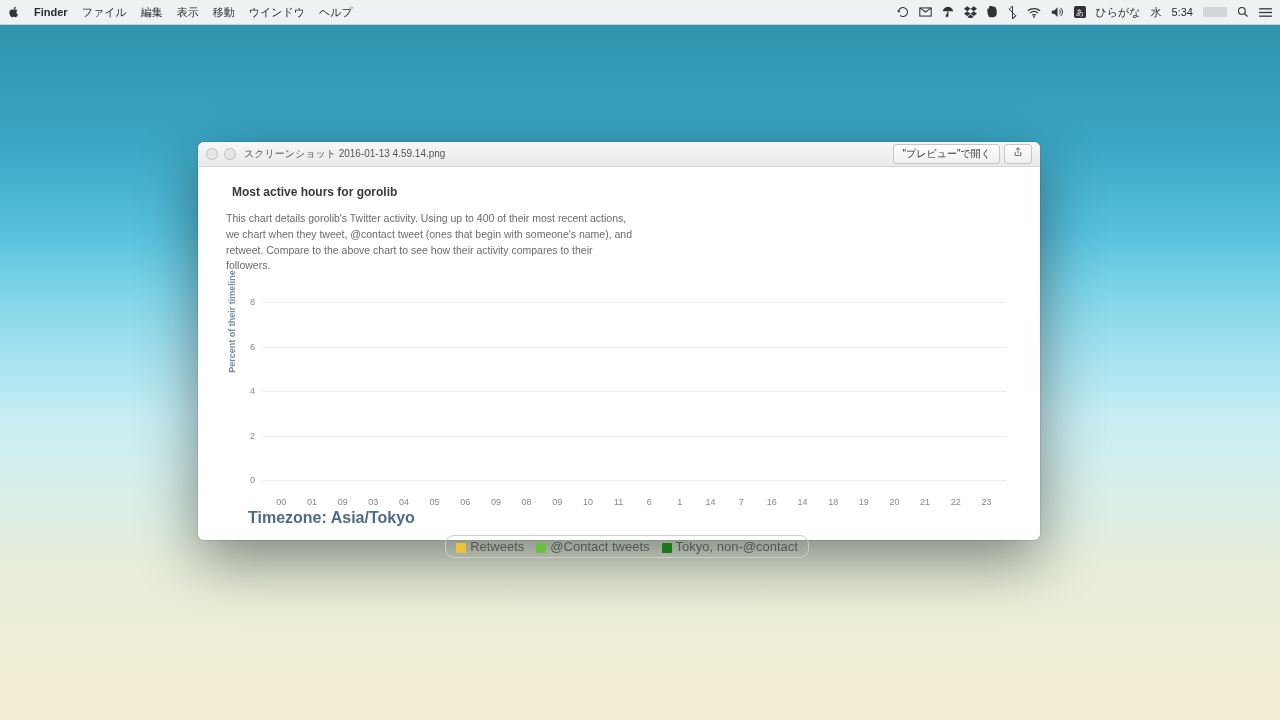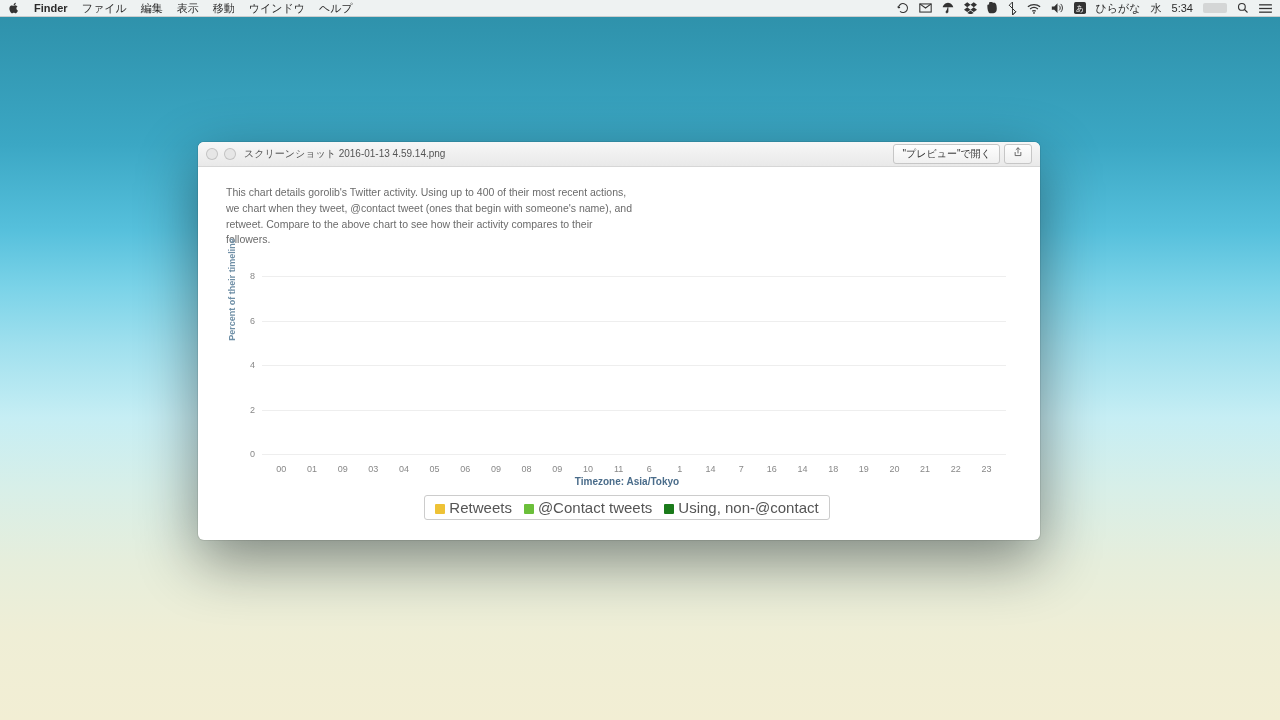--- a/index.html
+++ b/index.html
@@ -1,18 +1,18 @@
 <!DOCTYPE html>
 <html><head>
 <meta charset="utf-8">
 <style>
 html,body{margin:0;padding:0;width:1280px;height:720px;overflow:hidden;font-family:-apple-system,"Helvetica Neue",Arial,sans-serif;}
 .desktop{position:relative;width:1280px;height:720px;background:linear-gradient(to bottom,#2d8fa8 0%,#3ba7c4 20%,#56c0dc 32%,#7bd3e8 40%,#a0e0ee 48%,#c6eef4 58%,#d8efe8 68%,#e6eedc 78%,#efeed6 88%,#f2eed4 100%);}
 
-.menubar{position:absolute;top:0;left:0;right:0;height:17px;background:rgba(245,245,245,0.97);display:flex;align-items:center;font-size:11px;color:#2b2b2b;padding:4px 8px;box-sizing:border-box;border-bottom:1px solid rgba(0,0,0,0.15);gap:36px;}
+.menubar{position:absolute;top:0;left:0;right:0;height:17px;background:rgba(245,245,245,0.97);display:flex;align-items:center;font-size:11px;color:#2b2b2b;padding:12px 8px;box-sizing:border-box;border-bottom:1px solid rgba(0,0,0,0.15);gap:36px;}
 .menubar .left{display:flex;align-items:center;gap:14px;}
 .menubar .left .mi{cursor:default;}
 .menubar .appname{font-weight:600;}
 .menubar .right{margin-left:auto;display:flex;align-items:center;gap:10px;}
 .menubar .right span{display:inline-flex;align-items:center;}
 .mi-icon svg{display:block;}
 
 .deskfile{position:absolute;right:20px;top:22px;width:70px;text-align:center;color:#fff;}
 .deskfile .thumb{width:44px;height:28px;margin:0 auto 2px;background:#dfe7ea;border:1px solid #aaa;border-radius:2px;box-shadow:0 1px 3px rgba(0,0,0,0.4);}
 .deskfile .lbl{font-size:9px;line-height:11px;background:rgba(30,60,120,0.6);border-radius:3px;padding:1px 2px;word-wrap:break-word;}
@@ -32,25 +32,25 @@
 .ylabel{position:absolute;left:-16px;top:50%;transform:rotate(-90deg) translateX(50%);transform-origin:left center;font-size:9px;color:#6f8fa6;font-weight:600;white-space:nowrap;}
 .plot{position:relative;height:200px;border-bottom:1px solid #d8d8d8;margin-left:14px;}
 .grid{position:absolute;left:0;right:0;border-top:1px solid #eee;}
 .ytick{position:absolute;left:-12px;font-size:9px;color:#888;transform:translateY(-50%);}
 .bars{position:absolute;left:0;right:0;bottom:0;top:0;display:flex;align-items:flex-end;justify-content:space-around;padding:0 4px;}
 .barcol{flex:1;display:flex;flex-direction:column-reverse;align-items:center;max-width:30px;}
 .seg{width:18px;}
 .seg.tweets{background:#1a7a1a;}
 .seg.contact{background:#6bbf3a;}
 .seg.retweets{background:#eec236;}
-.xticks{display:flex;justify-content:space-around;margin-left:14px;padding:0 4px;margin-top:9px;align-items:center;}
+.xticks{display:flex;justify-content:space-around;margin-left:14px;padding:0 4px;margin-top:16px;align-items:center;}
 .xticks span{flex:1;text-align:center;font-size:9px;color:#888;max-width:30px;}
-.xlabel{text-align:center;font-size:10px;color:#4a6c8a;font-weight:600;margin-top:2px;}
+.xlabel{text-align:left;font-size:16px;color:#4a6c8a;font-weight:600;margin-top:2px;}
 .legend{display:flex;justify-content:center;margin-top:8px;}
-.legend-inner{display:flex;gap:12px;border:1px solid #ccc;border-radius:3px;padding:3px 10px;font-size:15px;color:#555;align-items:center;}
+.legend-inner{display:flex;gap:12px;border:1px solid #ccc;border-radius:9px;padding:3px 10px;font-size:13px;color:#555;align-items:center;}
 .swatch{width:10px;height:10px;display:inline-block;margin-right:4px;vertical-align:middle;border-radius:1px;}
 .sw-rt{background:#eec236;}
 .sw-ct{background:#6bbf3a;}
 .sw-tw{background:#1a7a1a;}
 </style>
 </head>
 <body>
 
 <div class="desktop">
 
@@ -153,20 +153,21 @@
       </div>
       <div class="wtitle">スクリーンショット 2016-01-13 4.59.14.png</div>
       <div class="tbuttons">
         <div class="tbtn">"プレビュー"で開く</div>
         <div class="tbtn"><svg width="10" height="10" viewBox="0 0 12 14">
               <path fill="none" stroke="#555" stroke-width="1.2" d="M6 9V1M3 4l3-3 3 3M2 7v5h8V7"></path>
             </svg></div>
       </div>
     </div>
     <div class="content">
+      <div class="ctitle">Most active hours for gorolib</div>
       <div class="cdesc">This chart details gorolib's Twitter activity. Using up to 400 of their most recent actions, we chart when they tweet, @contact tweet (ones that begin with someone's name), and retweet. Compare to the above chart to see how their activity compares to their followers.</div>
 
       <div class="chartwrap">
         <div class="ylabel">Percent of their timeline</div>
         <div class="plot" id="plot">
             <div class="grid" style="top: 100%;"></div>
             <div class="ytick" style="top: 100%;">0</div>
             <div class="grid" style="top: 77.7778%;"></div>
             <div class="ytick" style="top: 77.7778%;">2</div>
             <div class="grid" style="top: 55.5556%;"></div>
@@ -322,20 +323,20 @@
             <span>20</span>
             <span>21</span>
             <span>22</span>
             <span>23</span>
           </div>
         <div class="xlabel">Timezone: Asia/Tokyo</div>
         <div class="legend">
           <div class="legend-inner">
             <span><span class="swatch sw-rt"></span><span>Retweets</span></span>
             <span><span class="swatch sw-ct"></span><span>@Contact tweets</span></span>
-            <span><span class="swatch sw-tw"></span><span>Using, non-@contact</span></span>
+            <span><span class="swatch sw-tw"></span><span>Tokyo, non-@contact</span></span>
           </div>
         </div>
       </div>
     </div>
   </div>
 
 </div>
 
 </body></html>

